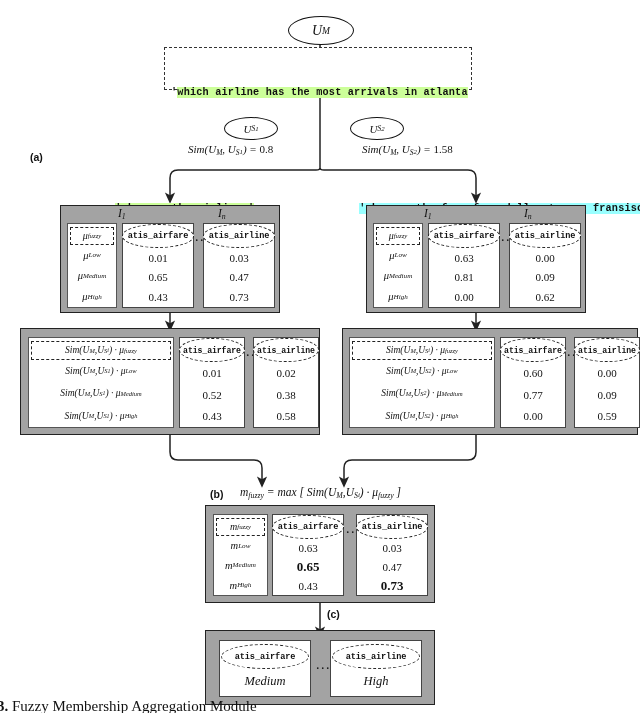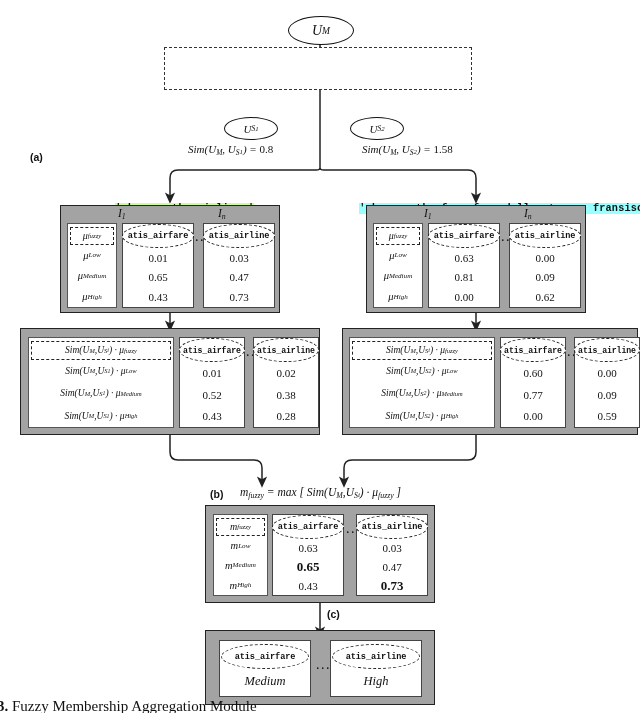--- a/index.html
+++ b/index.html
@@ -116,20 +116,21 @@
       <path d="M320,603 L320,632" marker-end="url(#ar)"></path>
     </g>
   </svg>
 
   <div class="abs ell" style="left:288px;top:16px;width:64px;height:27px;font-size:14px;">
     <span>U</span>
       <span class="sub">M</span>
   </div>
 
   <div class="abs uttbox" style="left:164px;top:47px;width:308px;height:43px;box-sizing:border-box;">
+    <div><span>'</span><span class="hl-green">which airline has the most arrivals in atlanta</span></div>
   </div>
 
   <div class="abs tag" style="left:30px;top:151px;">(a)</div>
 
   <div class="abs ell" style="left:224px;top:117px;width:52px;height:21px;font-size:11px;">
     <span>U</span>
       <span class="sub">S</span>
       <span class="subsub">1</span>
   </div>
   <div class="abs ell" style="left:350px;top:117px;width:52px;height:21px;font-size:11px;">
@@ -269,21 +270,21 @@
     </div>
 
     <div class="abs dots" style="left:225px;top:15px;">..</div>
 
     <div class="abs cell" style="left:232px;top:8px;width:66px;height:91px;">
       <div class="dashell" style="width:66px;height:25px;font-size:8.2px;">
         <span>atis_airline</span>
       </div>
       <div class="num" style="height:22px;width:100%;">0.02</div>
       <div class="num" style="height:22px;width:100%;">0.38</div>
-      <div class="num" style="height:22px;width:100%;">0.28</div>
+      <div class="num" style="height:22px;width:100%;">0.58</div>
     </div>
   </div>
 
   <div class="abs frame" style="left:342px;top:328px;width:296px;height:107px;">
     <div class="abs cell label" style="left:6px;top:8px;width:146px;height:91px;">
       <div class="dashpill" style="width:140px;height:19px;margin-top:3px;font-size:9.5px;">
         <span class="mi">Sim</span>(<span class="mi">U</span><span class="sub">M</span>,<span class="mi">U</span><span class="sub">S</span><span class="subsub">i</span>)&nbsp;·&nbsp;<span class="mi">μ</span><span class="sub">fuzzy</span>
       </div>
       <div class="rowlab" style="height:23px;font-size:9.5px;width:100%;"><span class="mi">Sim</span>(<span class="mi">U</span><span class="sub">M</span>,<span class="mi">U</span><span class="sub">S</span><span class="subsub">2</span>)&nbsp;·&nbsp;<span class="mi">μ</span><span class="sub">Low</span></div>
       <div class="rowlab" style="height:23px;font-size:9.5px;width:100%;"><span class="mi">Sim</span>(<span class="mi">U</span><span class="sub">M</span>,<span class="mi">U</span><span class="sub">S</span><span class="subsub">2</span>)&nbsp;·&nbsp;<span class="mi">μ</span><span class="sub">Medium</span></div>

